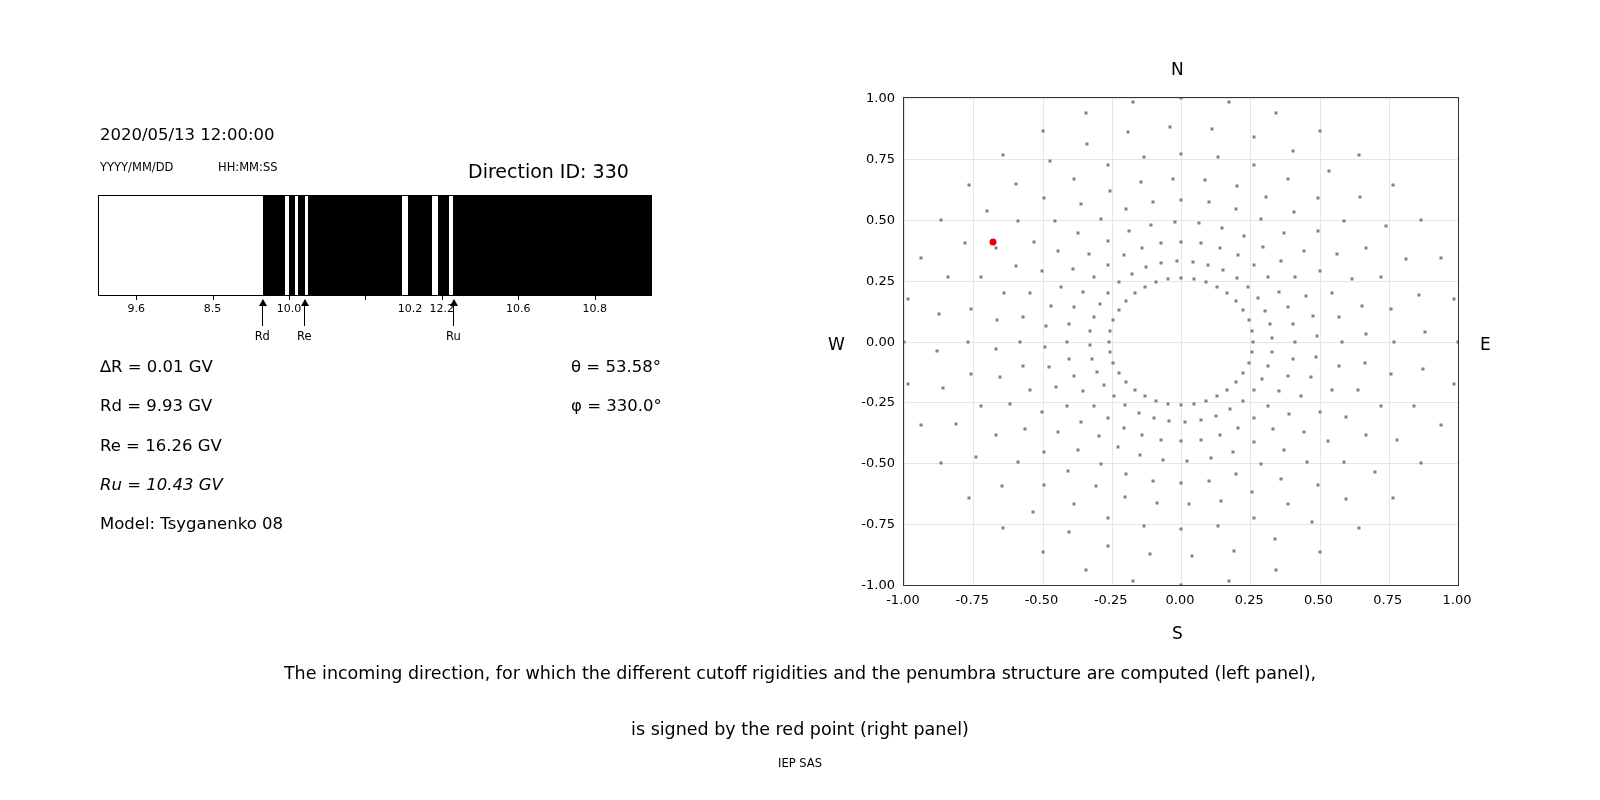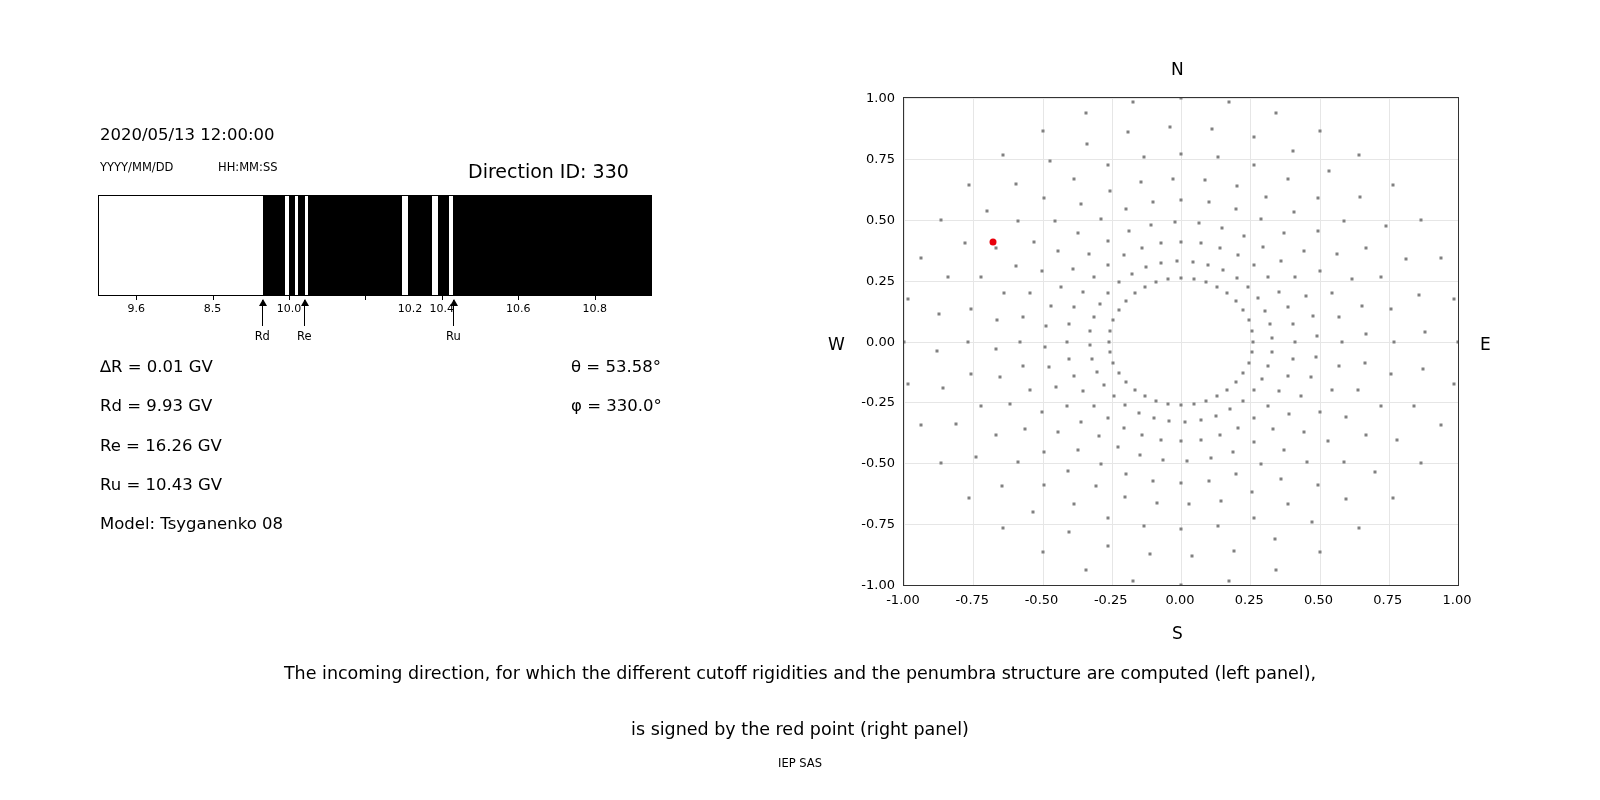--- a/index.html
+++ b/index.html
@@ -91,21 +91,21 @@
   }
 
   .result-line {
     position: absolute;
     font-size: 16.5px;
     white-space: nowrap;
   }
   #res-dR    { left: 100px; top: 357px; }
   #res-Rd    { left: 100px; top: 396px; }
   #res-Re    { left: 100px; top: 436px; }
-  #res-Ru    { left: 100px; top: 475px; }
+  #res-Ru    { left: 100px; top: 475px; font-style: italic; }
   #res-model { left: 100px; top: 514px; }
   #res-theta { left: 571px; top: 357px; }
   #res-phi   { left: 571px; top: 396px; }
 
   
   .panel-right {
     position: absolute;
     left: 800px; top: 0;
     width: 800px; height: 660px;
   }
@@ -211,21 +211,21 @@
   <div class="axis-ticks" id="penumbra-axis">
       <div class="tick" style="left: 38.2069px;"></div>
       <div class="tlabel" style="left: 38.2069px;">9.6</div>
       <div class="tick" style="left: 114.621px;"></div>
       <div class="tlabel" style="left: 114.621px;">8.5</div>
       <div class="tick" style="left: 191.034px;"></div>
       <div class="tlabel" style="left: 191.034px;">10.0</div>
       <div class="tick" style="left: 267.448px;"></div>
       <div class="tlabel" style="left: 284px; margin-left: 28px;">10.2</div>
       <div class="tick" style="left: 343.862px;"></div>
-      <div class="tlabel" style="left: 343.862px;">10.4</div>
+      <div class="tlabel" style="left: 343.862px;">12.2</div>
       <div class="tick" style="left: 420.276px;"></div>
       <div class="tlabel" style="left: 420.276px;">10.6</div>
       <div class="tick" style="left: 496.69px;"></div>
       <div class="tlabel" style="left: 496.69px;">10.8</div>
     </div>
   <div id="penumbra-annotations">
       <div class="arrow" style="left: 262.29px; top: 300px; height: 26px;"></div>
       <div class="arrow-label" style="left: 262.29px; top: 329px;">Rd</div>
       <div class="arrow" style="left: 304.317px; top: 300px; height: 26px;"></div>
       <div class="arrow-label" style="left: 304.317px; top: 329px;">Re</div>

